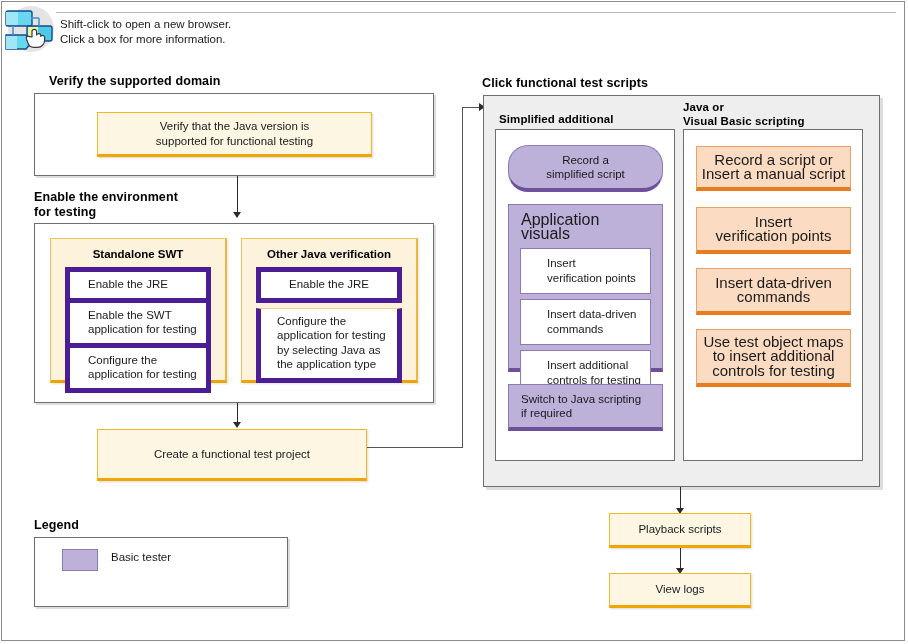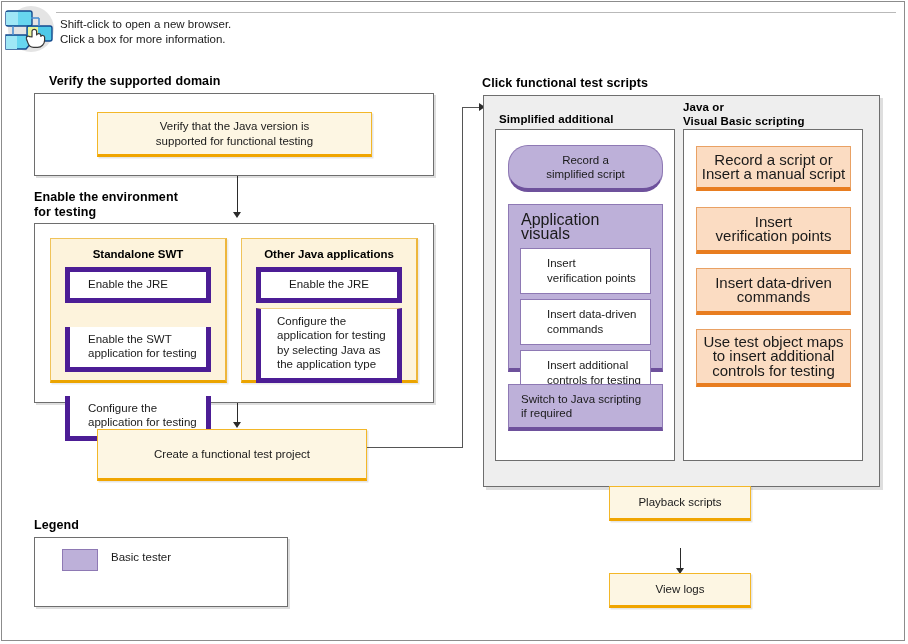--- a/index.html
+++ b/index.html
@@ -48,21 +48,21 @@
   .group-cream{position:absolute;background:#fdf3dc;
                border:1px solid #f0c35a;border-bottom:3px solid #eba400;
                border-right:2px solid #edb63c;
                box-sizing:border-box;
                box-shadow:1.5px 1.5px 0 rgba(0,0,0,0.08);}
   .group-cream .grp-title{font-size:11.5px;font-weight:bold;color:#000;
                text-align:center;padding:9px 4px 7px 4px;}
   .sub-white{background:#ffffff;border:5px solid #4c1d95;
              box-sizing:border-box;font-size:11.5px;line-height:14.5px;
              color:#1a1a1a;padding:5px 6px 6px 18px;}
-  .sub-white + .sub-white{border-top:none;margin-top:24px;}
+  .sub-white + .sub-white{border-top:none;}
   .sub-white.ctr{text-align:center;padding-left:6px;}
 
   
   .node-purple{position:absolute;background:#bdb0d9;
                border:1px solid #8e79b4;border-bottom:4px solid #6e519c;
                box-sizing:border-box;
                display:flex;align-items:center;justify-content:center;
                text-align:center;font-size:11.5px;line-height:14.5px;color:#1a1a1a;}
   .node-purple.left{justify-content:flex-start;text-align:left;padding-left:12px;}
   .group-purple{position:absolute;background:#bdb0d9;
@@ -152,21 +152,21 @@
     <div style="margin:0 14px;">
       <div class="sub-white" style="white-space:pre-line;">Enable the JRE</div>
       <div class="sub-white" style="white-space:pre-line;">Enable the SWT
 application for testing</div>
       <div class="sub-white" style="white-space:pre-line;">Configure the
 application for testing</div>
     </div>
   </div>
 
   <div class="group-cream" style="left:241px;top:238px;width:177px;height:145px;">
-    <div class="grp-title">Other Java applications</div>
+    <div class="grp-title">Other Java verification</div>
     <div style="margin:0 14px;">
       <div class="sub-white ctr" style="white-space:pre-line;">Enable the JRE</div>
       <div class="sub-white" style="margin-top:5px;border-top:1px solid #f0cf86;white-space:pre-line;padding-left:16px;">Configure the
 application for testing
 by selecting Java as
 the application type</div>
     </div>
   </div>
 
   <div class="ln-v" style="left:237px;top:403px;height:22px;"></div>
@@ -226,21 +226,21 @@
   </div>
   <div class="node-orange" style="left:696px;top:329px;width:155px;height:58px;">
     <span style="white-space:pre-line;">Use test object maps
 to insert additional
 controls for testing</span>
   </div>
 
   <div class="ln-v" style="left:680px;top:487px;height:25px;"></div>
   <div class="arrow-d" style="left:675.5px;top:508px;"></div>
 
-  <div class="node-cream" style="left:609px;top:486px;width:142px;height:35px;">
+  <div class="node-cream" style="left:609px;top:513px;width:142px;height:35px;">
     <span>Playback scripts</span>
   </div>
 
   <div class="ln-v" style="left:680px;top:548px;height:23px;"></div>
   <div class="arrow-d" style="left:675.5px;top:568px;"></div>
 
   <div class="node-cream" style="left:609px;top:573px;width:142px;height:35px;">
     <span>View logs</span>
   </div>
 

